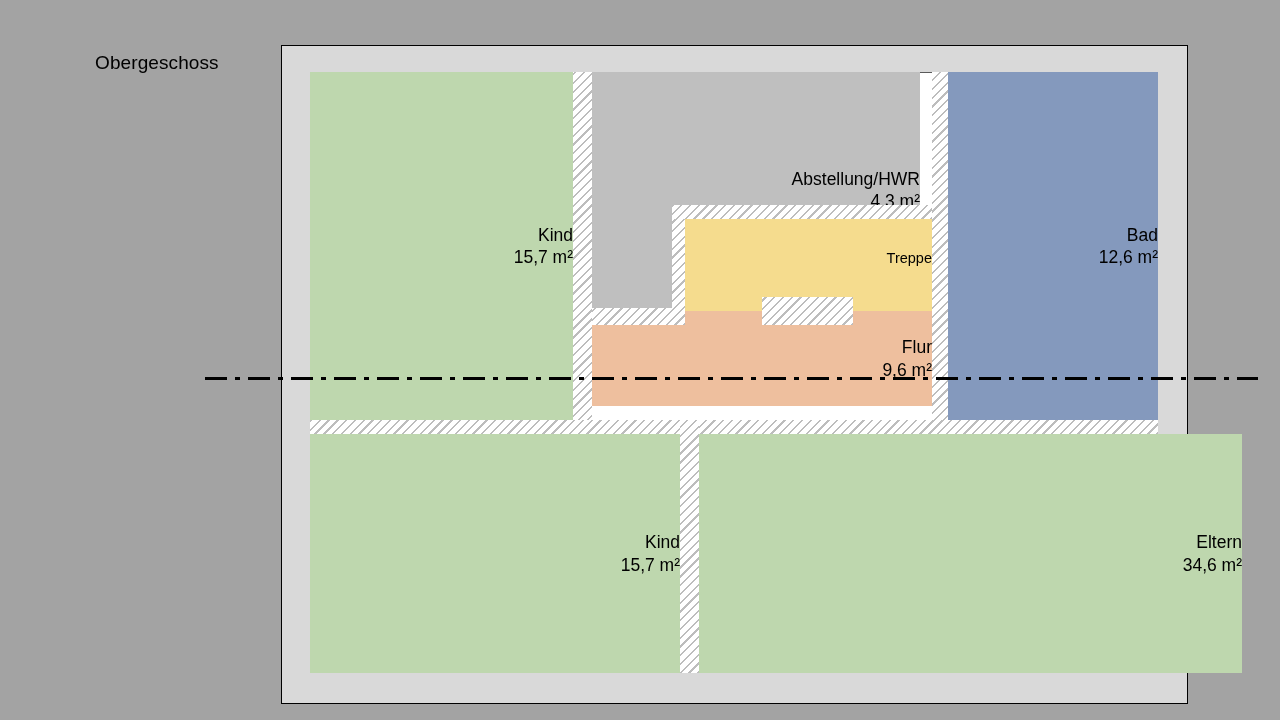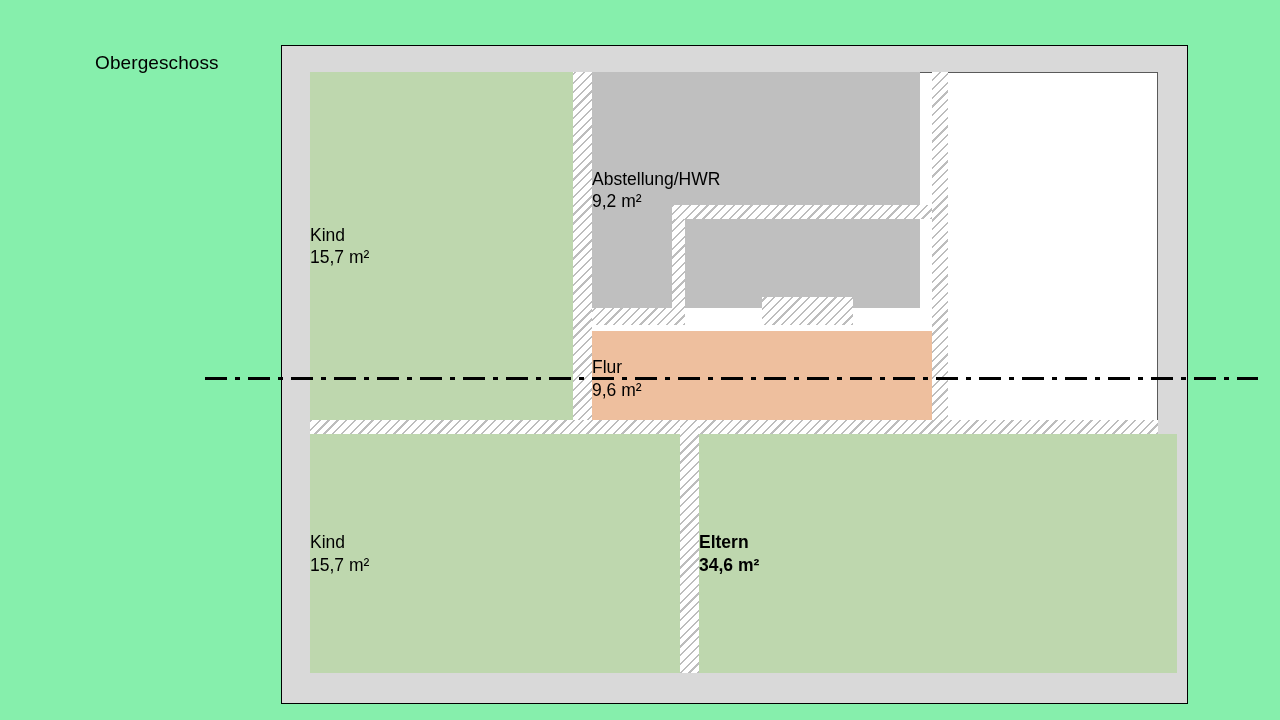--- a/index.html
+++ b/index.html
@@ -8,21 +8,21 @@
     background: #ffffff;
   }
   body {
     font-family: "Liberation Sans", sans-serif;
     -webkit-font-smoothing: antialiased;
   }
   #plan-canvas {
     position: relative;
     width: 1280px;
     height: 720px;
-    background: #86efac;
+    background: #a3a3a3;
     overflow: hidden;
   }
 
   
   .floor-title {
     position: absolute;
     left: 95px;
     top: 52px;
     font-size: 19px;
     color: #000000;
@@ -61,21 +61,21 @@
       #bdbdbd 0px, #bdbdbd 1.6px,
       rgba(255,255,255,0) 1.6px, rgba(255,255,255,0) 6.2px
     );
   }
 
   
   .room {
     position: absolute;
     display: flex;
     flex-direction: column;
-    align-items: flex-start;
+    align-items: flex-end;
     justify-content: center;
     text-align: center;
     color: #000000;
     line-height: 1.26;
   }
   .room .rname { font-size: 17.5px; }
   .room .rarea { font-size: 17.5px; }
   .room.small .rname { font-size: 14.5px; }
 
   .room-kind-top    { background: #bed7ae; }
@@ -110,36 +110,43 @@
   <div class="building-outline"></div>
   <div class="inner-outline"></div>
 
   <div class="room room-kind-top" style="left:310px; top:72px; width:263px; height:348px;">
     <span class="rname">Kind</span>
     <span class="rarea">15,7 m²</span>
   </div>
 
   <div class="room room-abstellung" style="left:592px; top:72px; width:328px; height:236px;">
     <span class="rname">Abstellung/HWR</span>
-    <span class="rarea">9,2 m²</span>
-  </div>
-
-
-
-  <div class="room room-flur" style="left:592px; top:331px; width:340px; height:95px;">
+    <span class="rarea">4,3 m²</span>
+  </div>
+
+  <div class="room room-bad" style="left:948px; top:72px; width:210px; height:348px;">
+    <span class="rname">Bad</span>
+    <span class="rarea">12,6 m²</span>
+  </div>
+
+  <div class="room room-treppe small" style="left:685px; top:219px; width:247px; height:106px; justify-content:flex-start; padding-top:30px; box-sizing:border-box;">
+    <span class="rname">Treppe</span>
+  </div>
+
+  <div class="room room-flur" style="left:592px; top:311px; width:340px; height:95px;">
     <span class="rname">Flur</span>
     <span class="rarea">9,6 m²</span>
   </div>
 
   <div class="room room-kind-bottom" style="left:310px; top:434px; width:370px; height:239px;">
     <span class="rname">Kind</span>
     <span class="rarea">15,7 m²</span>
   </div>
 
-  <div class="room room-eltern" style="left:699px; top:434px; width:478px; height:239px;font-weight:bold;">
+  <div class="room room-eltern" style="left:699px; top:434px; width:543px; height:239px;">
     <span class="rname">Eltern</span>
     <span class="rarea">34,6 m²</span>
   </div>
 
   <div class="hatch" style="left:573px; top:72px; width:19px; height:362px;"></div>
 
   <div class="hatch" style="left:932px; top:72px; width:16px; height:362px;"></div>
 
   <div class="hatch" style="left:672px; top:205px; width:13px; height:120px;"></div>
 

